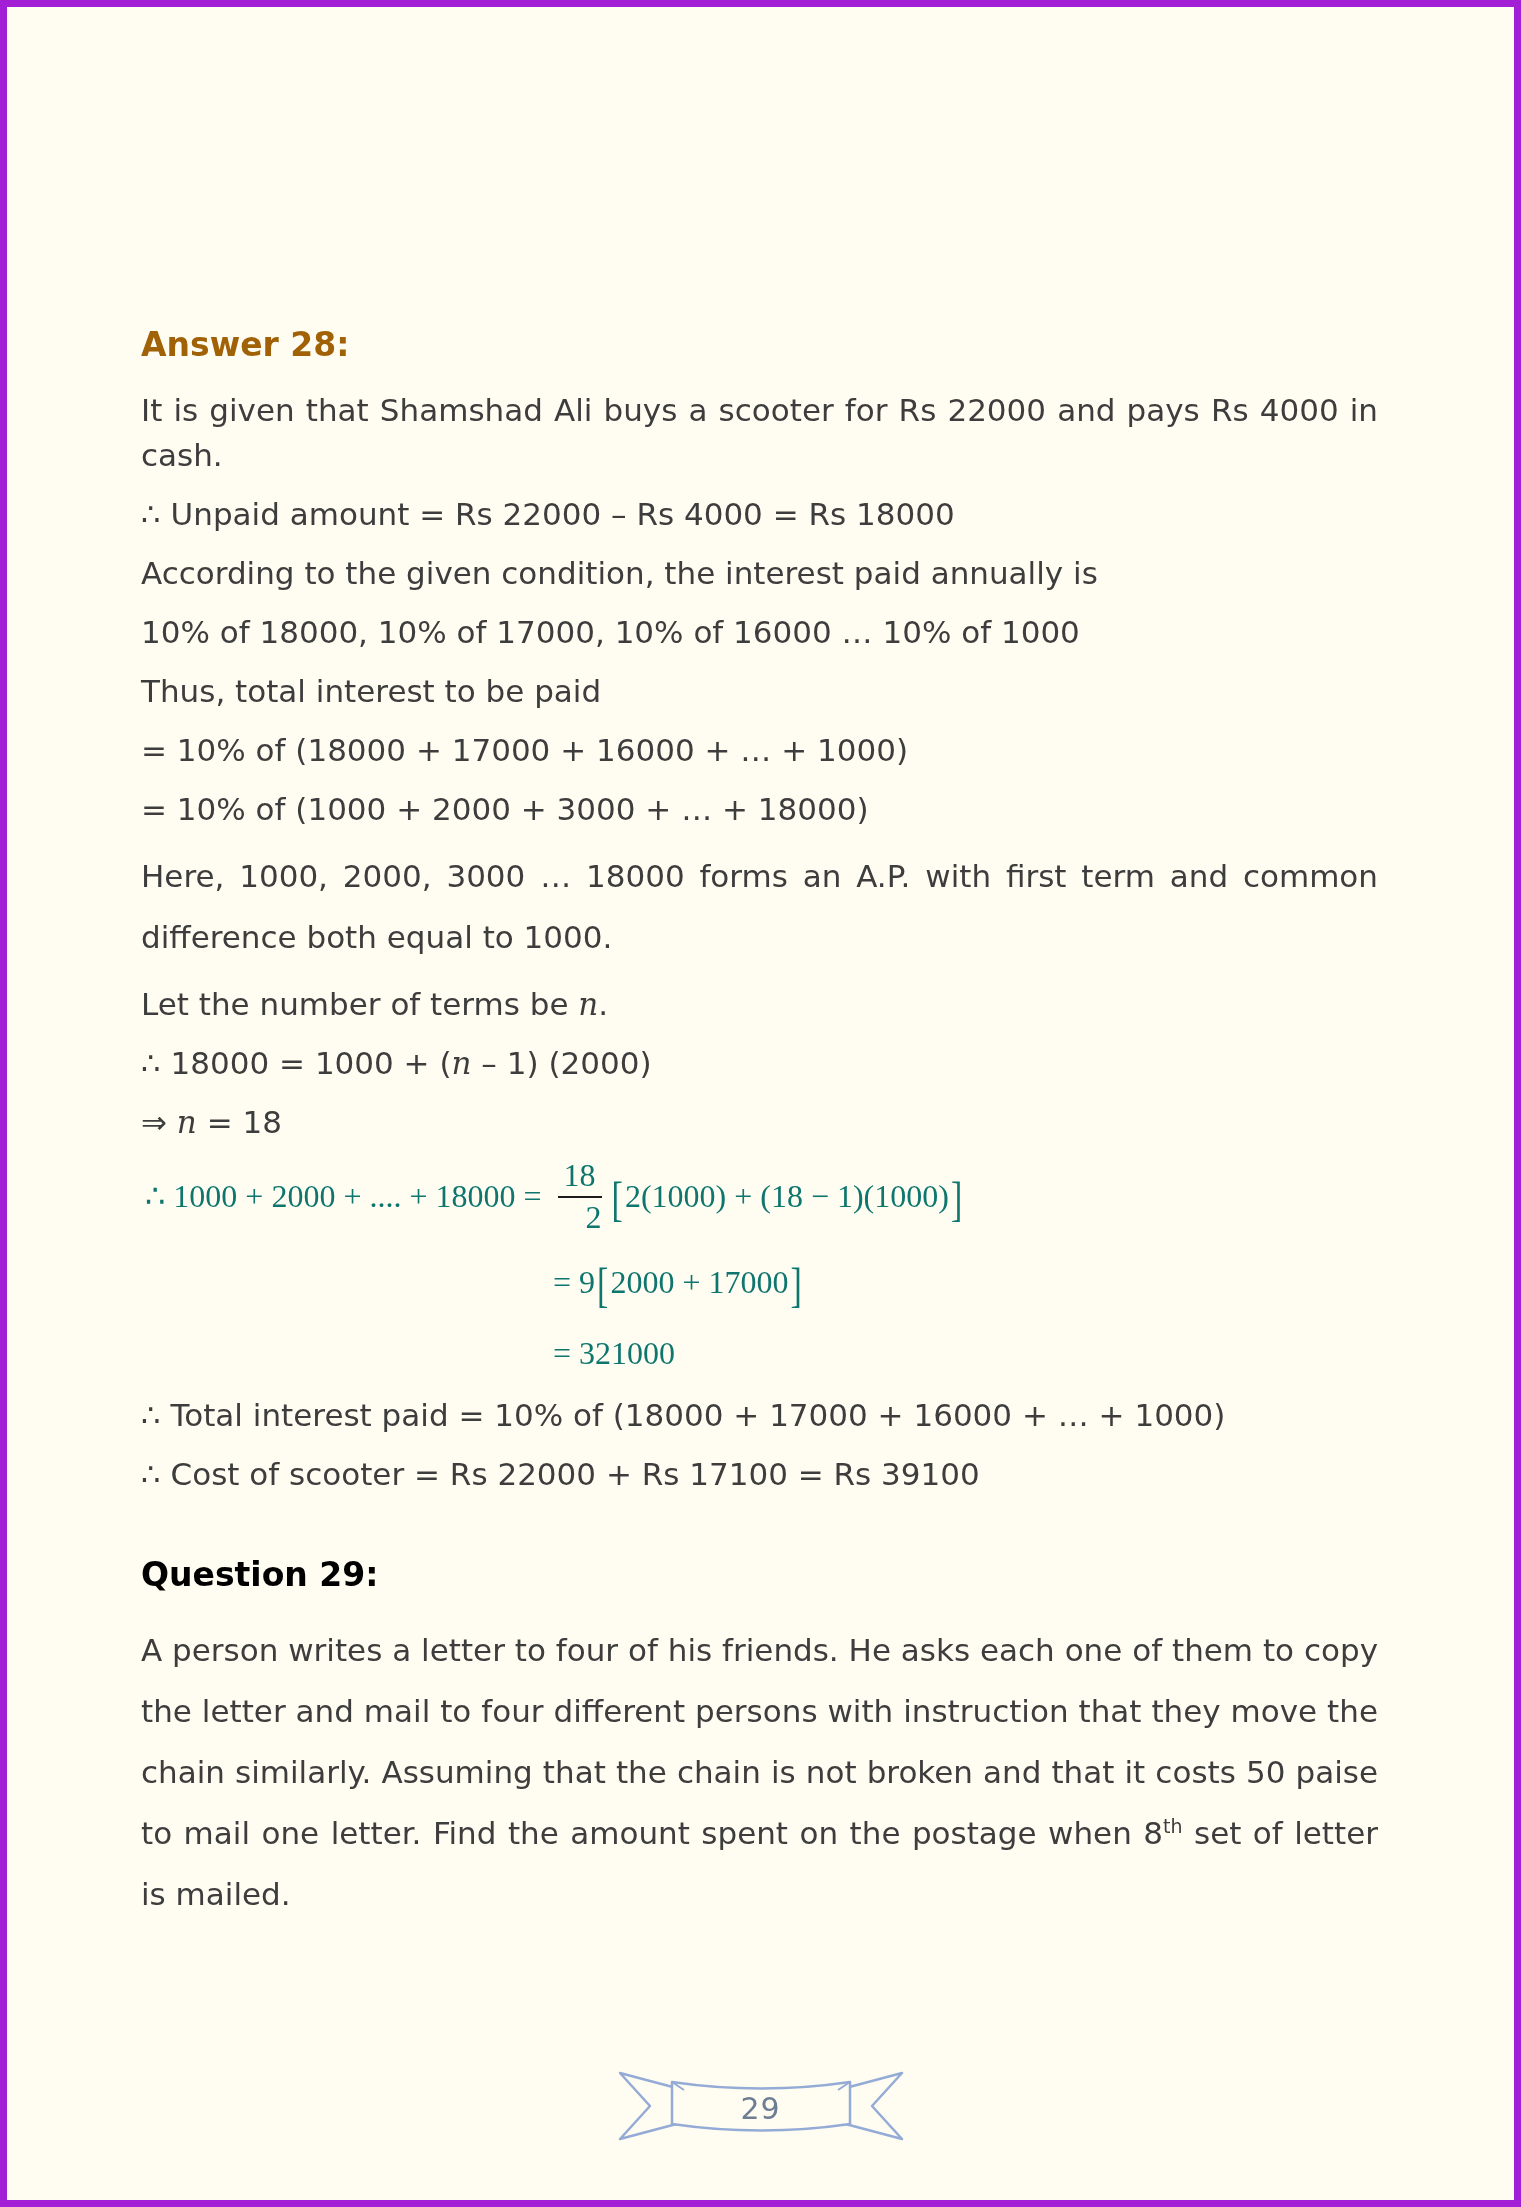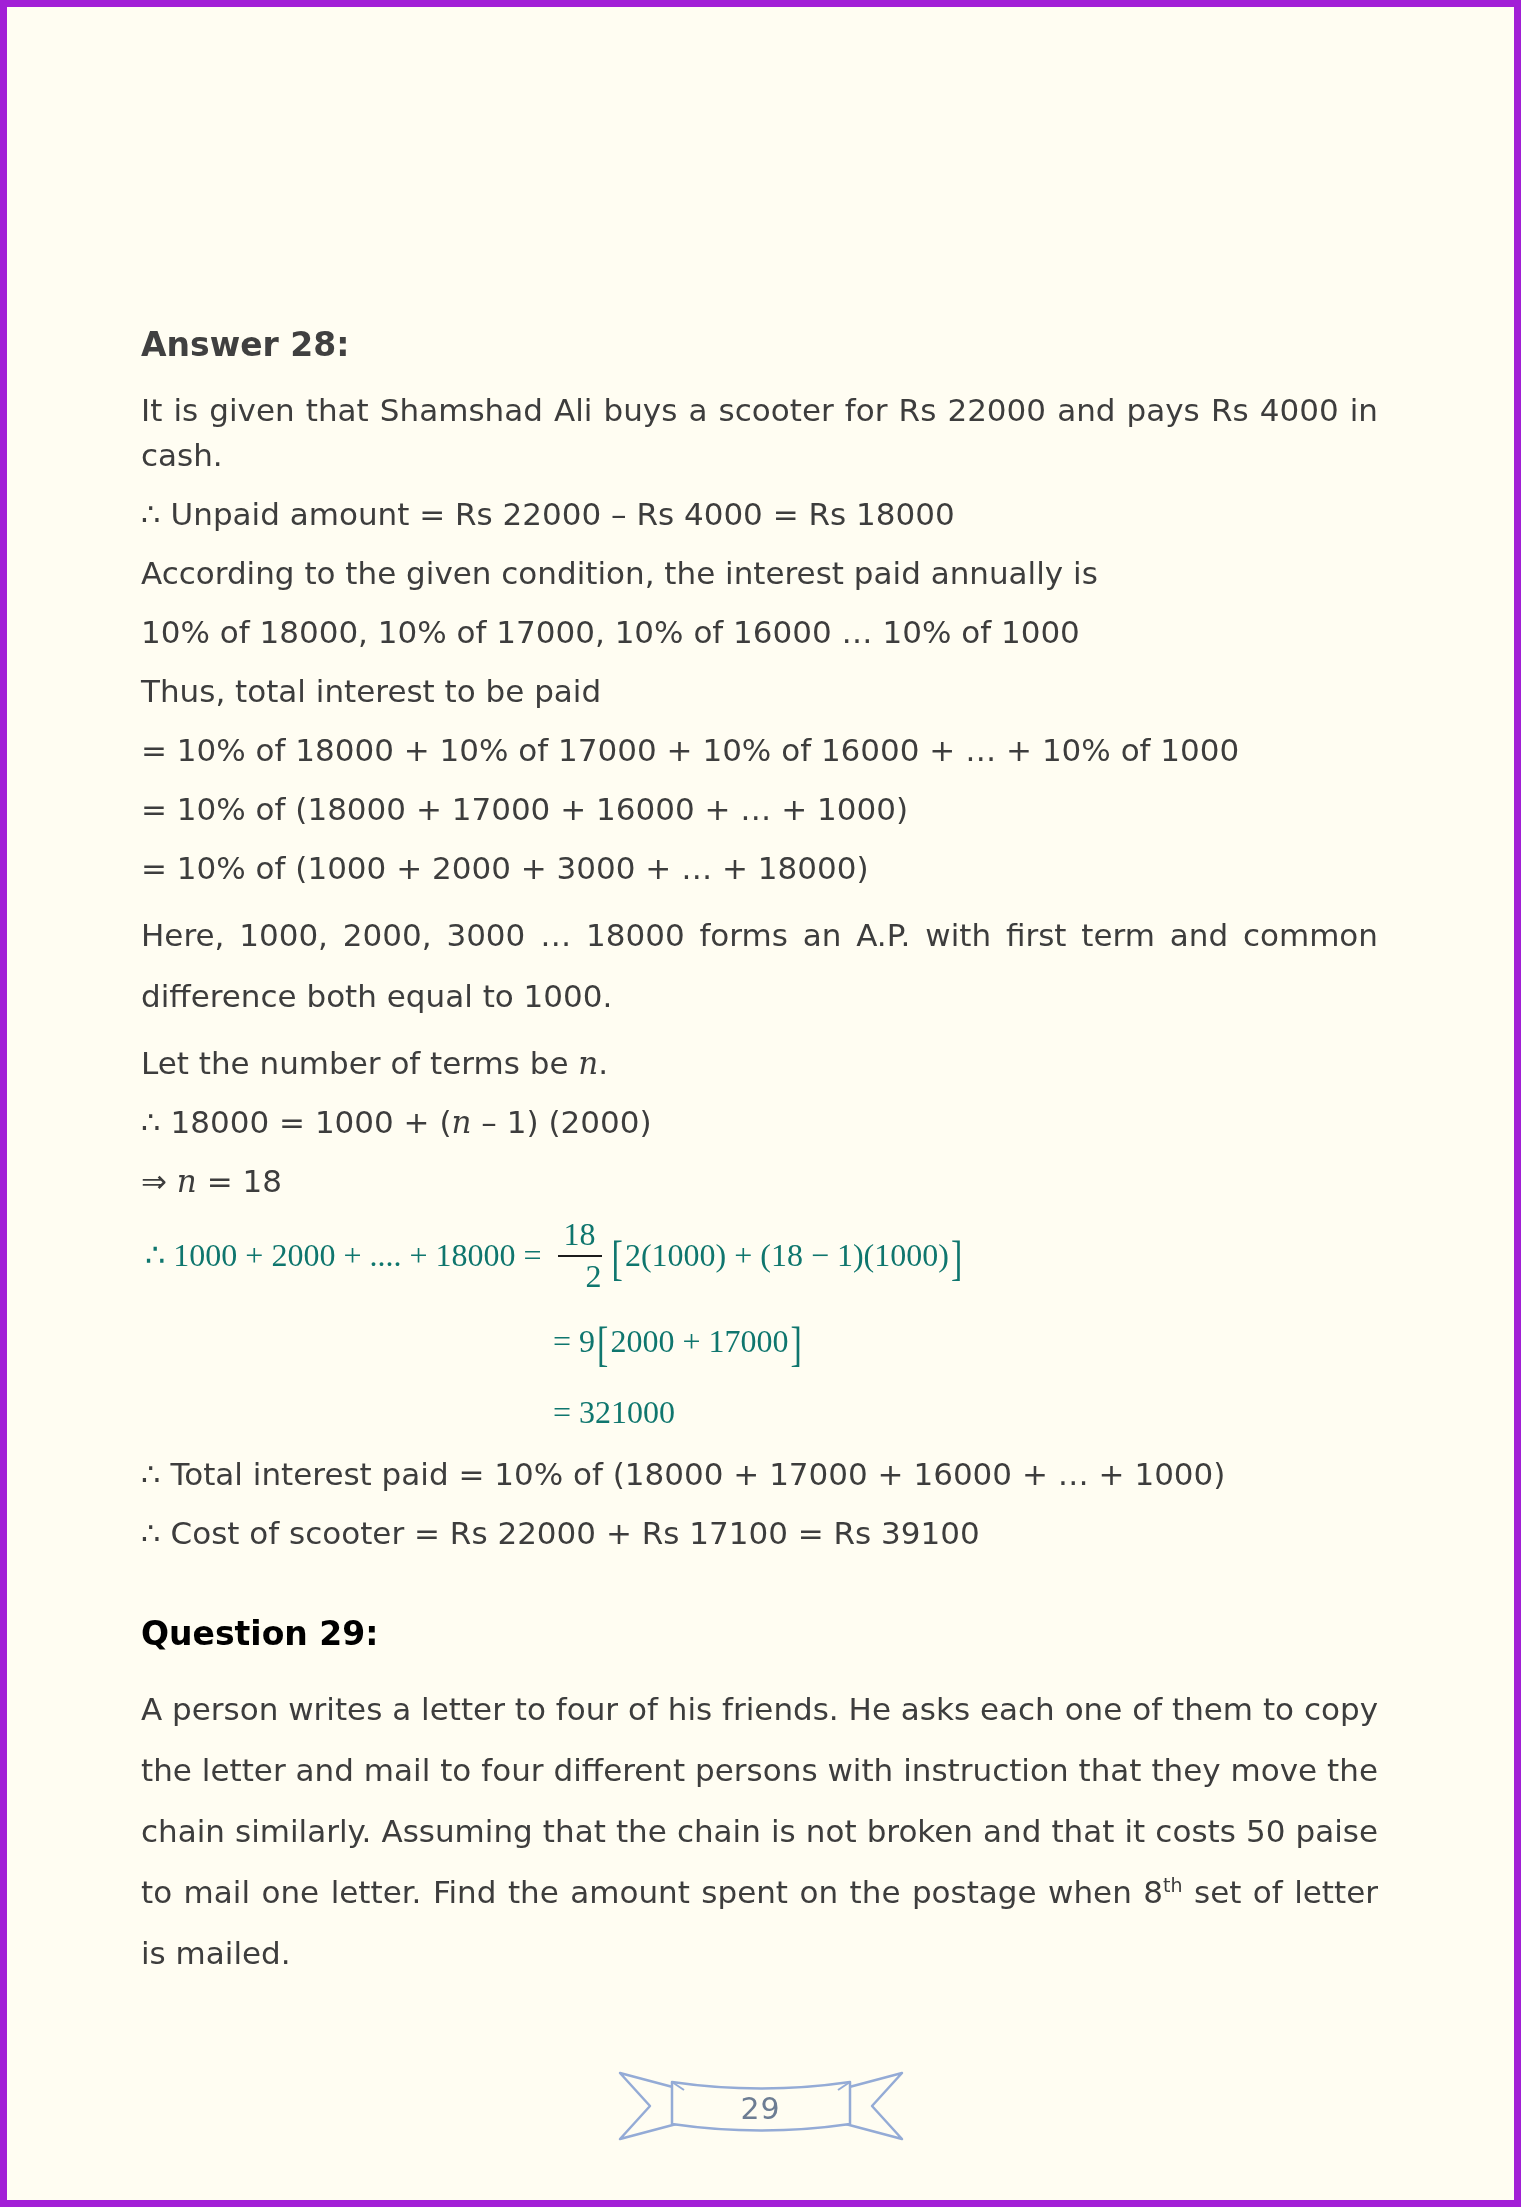--- a/index.html
+++ b/index.html
@@ -17,21 +17,21 @@
   }
 
   .content {
     padding: 318px 136px 0 134px;
     color: #3d3d3d;
   }
 
   .answer-heading {
     font-size: 33px;
     font-weight: bold;
-    color: #404040;
+    color: #a16207;
     margin-bottom: 24px;
   }
 
   .question-heading {
     font-size: 33px;
     font-weight: bold;
     color: #000000;
     margin: 58px 0 26px 0;
   }
 
@@ -106,21 +106,20 @@
 <div class="page">
   <div class="content">
 
     <h2 class="answer-heading">Answer 28:</h2>
 
     <p class="body justify">It is given that Shamshad Ali buys a scooter for Rs 22000 and pays Rs 4000 in cash.</p>
     <p class="body">∴ Unpaid amount = Rs 22000 – Rs 4000 = Rs 18000</p>
     <p class="body">According to the given condition, the interest paid annually is</p>
     <p class="body">10% of 18000, 10% of 17000, 10% of 16000 … 10% of 1000</p>
     <p class="body">Thus, total interest to be paid</p>
-    <p class="body">= 10% of 18000 + 10% of 17000 + 10% of 16000 + … + 10% of 1000</p>
     <p class="body">= 10% of (18000 + 17000 + 16000 + … + 1000)</p>
     <p class="body">= 10% of (1000 + 2000 + 3000 + … + 18000)</p>
     <p class="body justify wide">Here, 1000, 2000, 3000 … 18000 forms an A.P. with first term and common difference both equal to 1000.</p>
 
     <p class="body"><span>Let the number of terms be </span><span class="var">n</span><span>.</span></p>
 
     <p class="body"><span>∴ 18000 = 1000 + (</span><span class="var">n</span><span> – 1) (2000)</span></p>
 
     <p class="body"><span>⇒ </span><span class="var">n</span><span> = 18</span></p>
 

